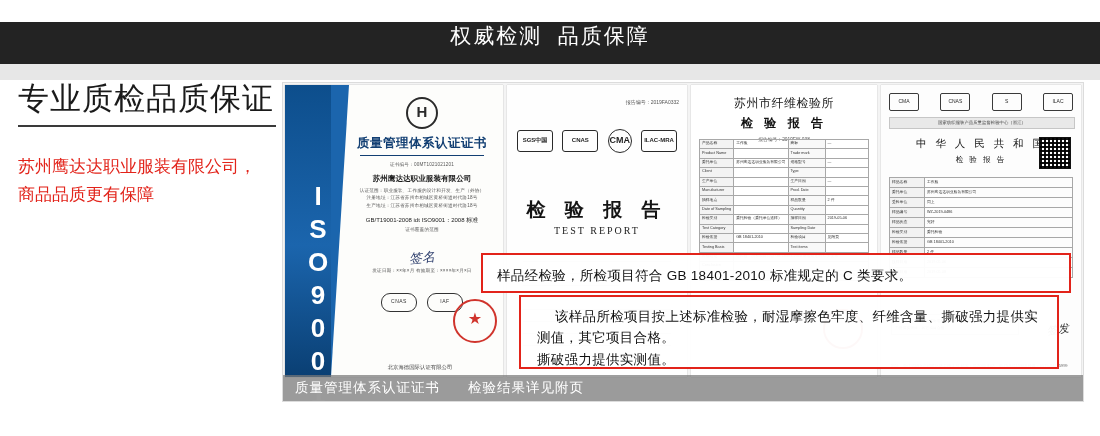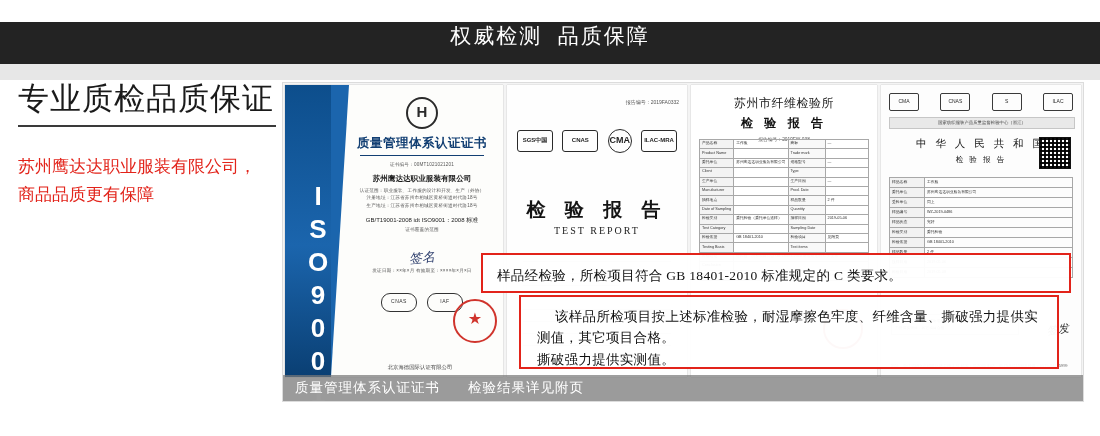--- a/index.html
+++ b/index.html
@@ -482,21 +482,20 @@
     color: #666;
     line-height: 1.6;
   }
 
   
   .callout {
     position: absolute;
     background: rgba(255,255,255,.96);
     border: 2px solid #e2231a;
     box-sizing: border-box;
-    font-family: Liberation Serif, serif;
   }
   .callout-1 {
     left: 198px;
     top: 170px;
     width: 590px;
     height: 40px;
     padding: 10px 14px;
   }
   .callout-2 {
     left: 236px;

